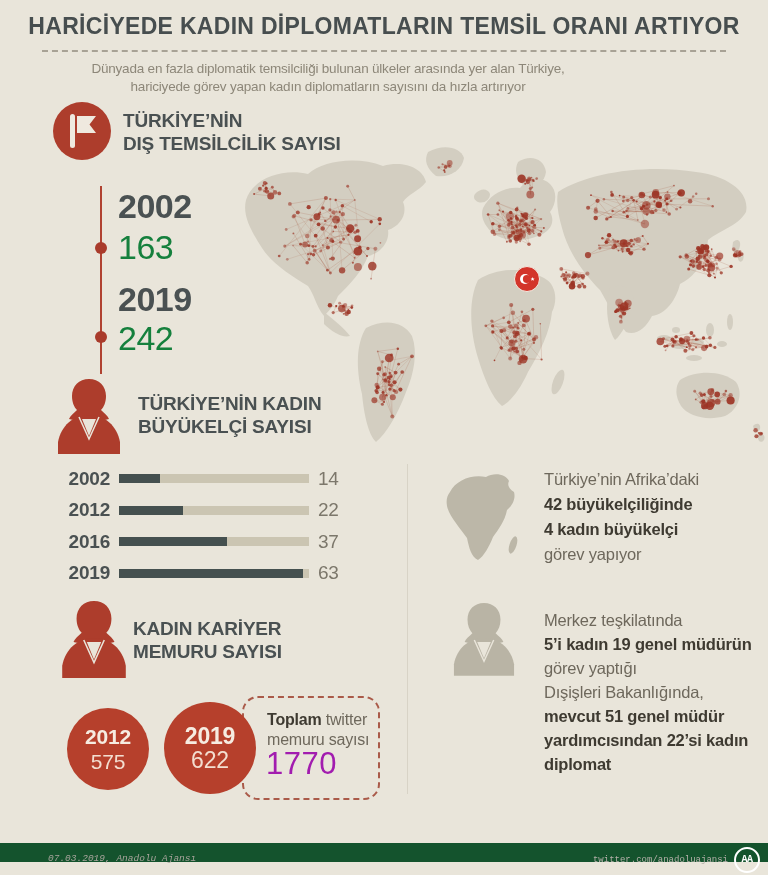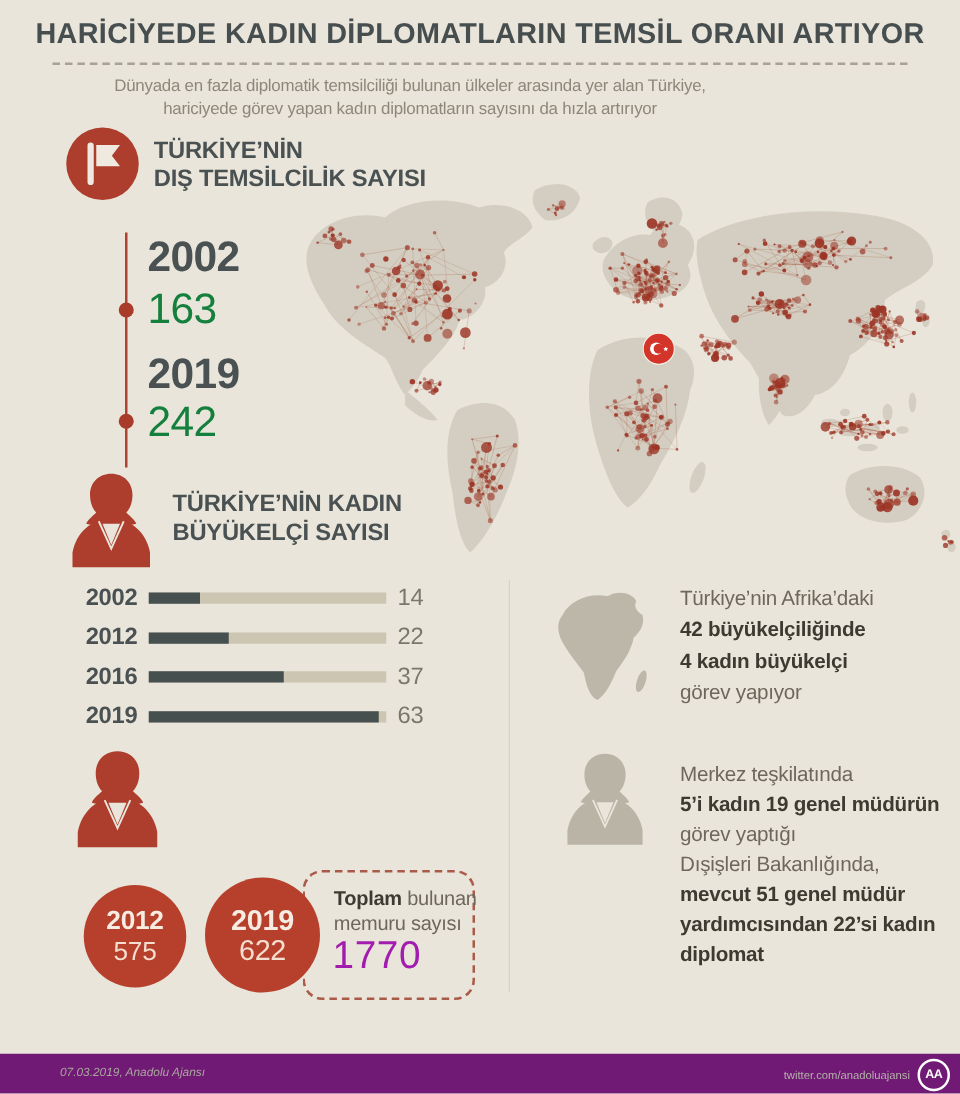--- a/index.html
+++ b/index.html
@@ -44,21 +44,21 @@
   .total-text{position:absolute;left:267px;top:710px;font-size:16px;line-height:20px;color:#6e685c;}
   .total-text b{color:#3e3a31;}
   .total-value{position:absolute;left:266px;top:746px;font-size:31px;color:#a21caf;letter-spacing:0.5px;}
   
   .v-divider{position:absolute;left:407px;top:464px;width:1px;height:330px;background:#d8d3c6;}
   .fact{position:absolute;font-size:16.5px;white-space:nowrap;color:#6e685c;}
   .fact div{height:25px;}
   .fact.ministry div{height:24px;}
   .fact .b{font-weight:bold;color:#3e3a31;}
   
-  .footer{position:absolute;left:0;top:843px;width:768px;height:32px;background:#701a75;}
+  .footer{position:absolute;left:0;top:843px;width:768px;height:19px;background:#14532d;font-family:Liberation Mono, monospace;}
   .footer .src{position:absolute;left:48px;top:10px;font-size:9.5px;font-style:italic;color:#a9a59d;letter-spacing:0;}
   .footer .tw{position:absolute;right:40px;top:12px;font-size:9px;color:#b5b1aa;letter-spacing:0;}
   .footer .aa{position:absolute;right:8px;top:4px;width:22px;height:22px;border:2px solid #fff;border-radius:50%;
               text-align:center;line-height:22px;font-size:10px;font-weight:bold;color:#fff;letter-spacing:-0.5px;}
 </style>
 </head>
 <body>
 
 <div class="stage">
 
@@ -1469,32 +1469,36 @@
       <span class="bar-value">63</span>
     </div>
   </div>
 
   <svg class="icon-abs" style="left:60px;top:598px;width:68px;height:80px;" viewBox="0 0 66 78">
     <path fill="#ad3d2c" d="M33,3 C43,3 50,10 50,20 C50,26 48,31 45,34 C48,37 52,40 53,43 C47,45 41,44 37,41 L29,41 C25,44 19,45 13,43 C14,40 18,37 21,34 C18,31 16,26 16,20 C16,10 23,3 33,3 Z"></path>
     <path fill="#ad3d2c" d="M33,39 C49,39 61,50 64,66 L64,78 L2,78 L2,66 C5,50 17,39 33,39 Z"></path>
     <path fill="#e9e5da" d="M26,43 L33,60 L40,43 Z"></path>
     <path fill="none" stroke="#e9e5da" stroke-width="1.5" d="M23,41 L33,63 L43,41"></path>
   </svg>
+  <h2 class="sec-title" style="left:133px;top:617px;">
+    <span>KADIN KARİYER</span><br>
+    <span>MEMURU SAYISI</span>
+  </h2>
 
   <div class="total-box"></div>
   <div class="circle c1">
     <span class="yr">2012</span>
     <span class="vl">575</span>
   </div>
   <div class="circle c2">
     <span class="yr">2019</span>
     <span class="vl">622</span>
   </div>
   <div class="total-text">
-    <b>Toplam</b><span> bulunan</span><br>
+    <b>Toplam</b><span> twitter</span><br>
     <span>memuru sayısı</span>
   </div>
   <div class="total-value">1770</div>
 
   <div class="v-divider"></div>
 
   <svg class="icon-abs" style="left:436px;top:466px;width:88px;height:102px;" viewBox="0 0 88 102">
     <path fill="#bcb7a8" d="M14,26 C20,14 36,8 50,11 C58,6 70,8 73,15 C71,19 73,23 78,26 C80,33 76,40 71,44 C69,55 62,64 57,71 C53,81 48,90 42,94 C35,91 33,81 31,72 C24,62 13,50 11,40 C10,34 11,30 14,26 Z"></path>
     <ellipse cx="77" cy="79" rx="3.5" ry="9" fill="#bcb7a8" transform="rotate(18 77 79)"></ellipse>
   </svg>

